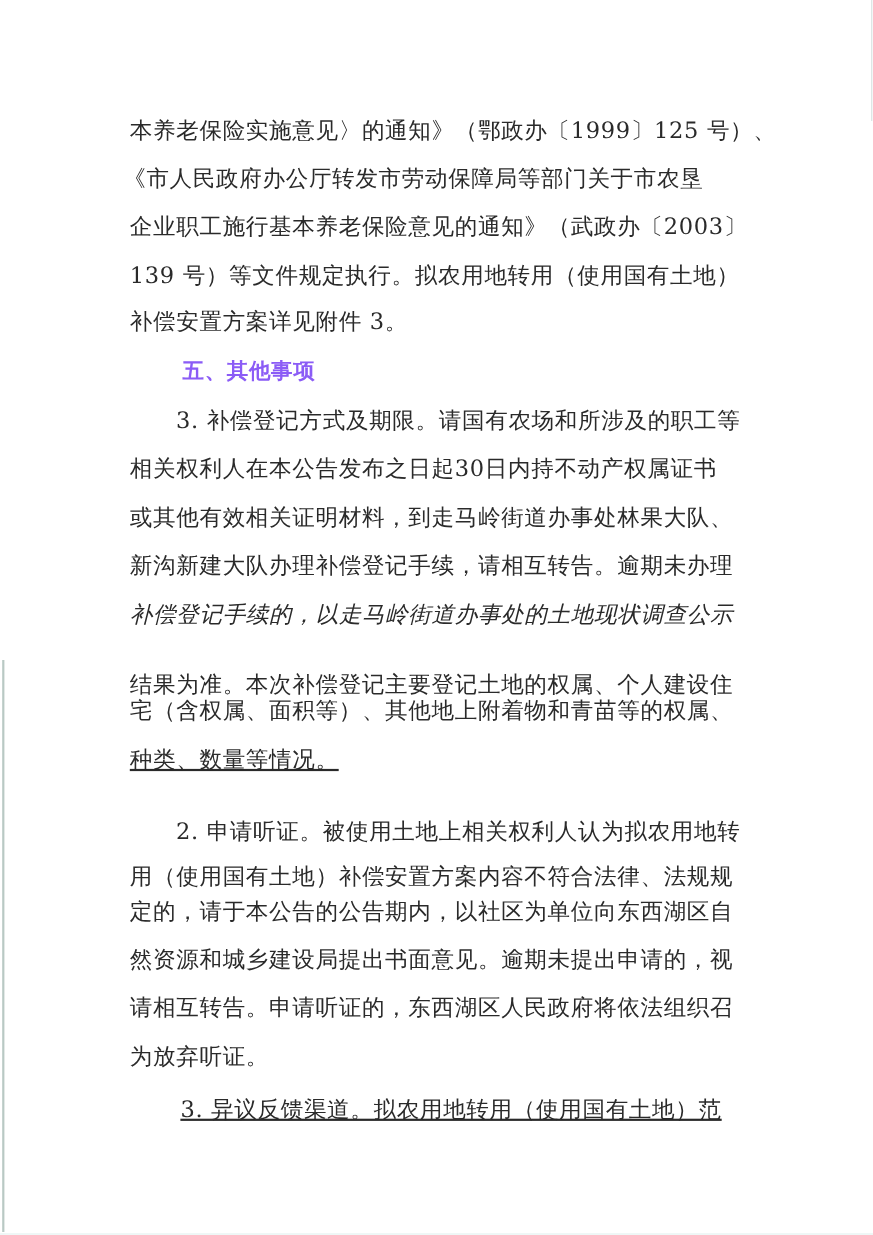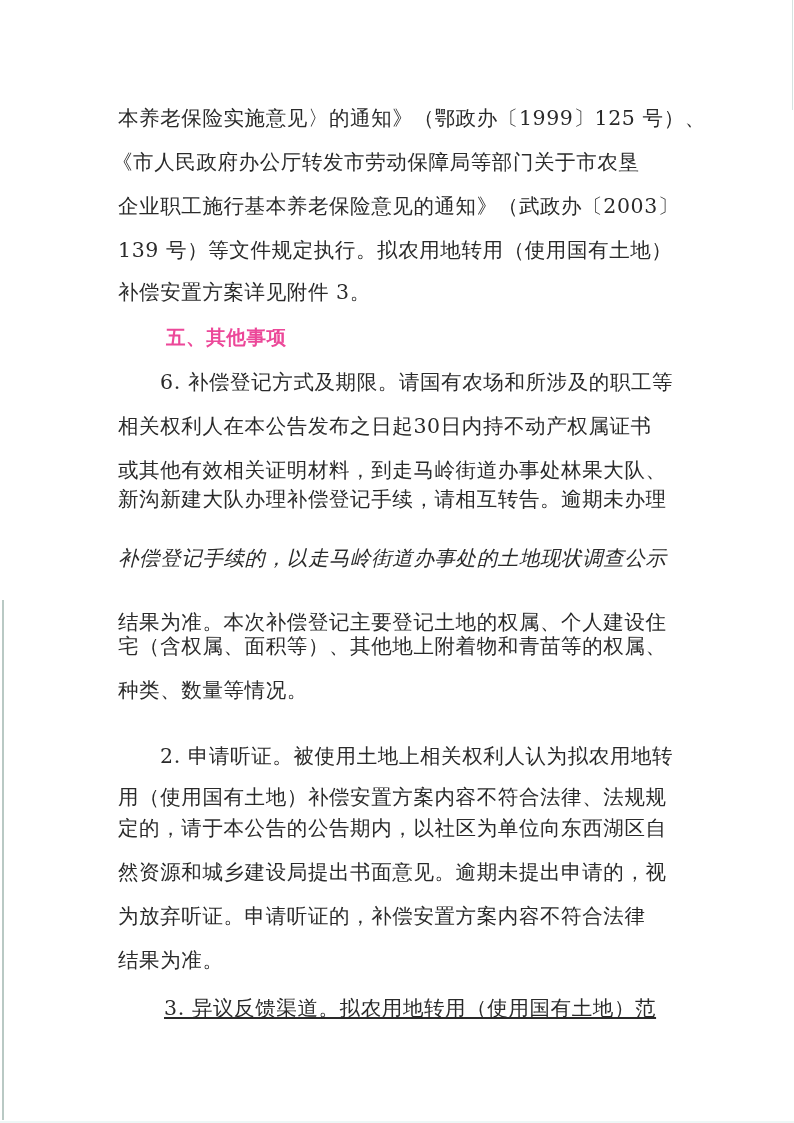--- a/index.html
+++ b/index.html
@@ -54,21 +54,21 @@
     line-height: 24px;
   }
   .line.indent {
     left: 42px;
   }
   .line.heading {
     left: 48px;
     font-family: "DejaVu Sans", "Liberation Sans", sans-serif;
     font-weight: bold;
     font-size: 19.5px;
-    color: #ec4899;
+    color: #8b5cf6;
   }
 </style>
 </head>
 <body>
 
 <div class="scan-edge-left"></div>
 <div class="scan-edge-right"></div>
 <div class="scan-edge-bottom"></div>
 
 <div class="page">
@@ -77,36 +77,36 @@
     <div class="line" style="top:106px;">本养老保险实施意见〉的通知》（鄂政办〔1999〕125 号）、</div>
     <div class="line" style="top:150px;left:-6px;">《市人民政府办公厅转发市劳动保障局等部门关于市农垦</div>
     <div class="line" style="top:194px;">企业职工施行基本养老保险意见的通知》（武政办〔2003〕</div>
     <div class="line" style="top:238px;">139 号）等文件规定执行。拟农用地转用（使用国有土地）</div>
     <div class="line" style="top:280px;">补偿安置方案详见附件 3。</div>
   </div>
 
   <div class="line heading" style="top:326px;">五、其他事项</div>
 
   <div>
-    <div class="line indent" style="top:370px;">6. 补偿登记方式及期限。请国有农场和所涉及的职工等</div>
+    <div class="line indent" style="top:370px;">3. 补偿登记方式及期限。请国有农场和所涉及的职工等</div>
     <div class="line" style="top:414px;">相关权利人在本公告发布之日起30日内持不动产权属证书</div>
     <div class="line" style="top:458px;">或其他有效相关证明材料，到走马岭街道办事处林果大队、</div>
-    <div class="line" style="top:487px;">新沟新建大队办理补偿登记手续，请相互转告。逾期未办理</div>
+    <div class="line" style="top:502px;">新沟新建大队办理补偿登记手续，请相互转告。逾期未办理</div>
     <div class="line" style="top:546px;font-style:italic;">补偿登记手续的，以走马岭街道办事处的土地现状调查公示</div>
     <div class="line" style="top:590px;margin-top:20px;">结果为准。本次补偿登记主要登记土地的权属、个人建设住</div>
     <div class="line" style="top:634px;">宅（含权属、面积等）、其他地上附着物和青苗等的权属、</div>
-    <div class="line" style="top:678px;">种类、数量等情况。</div>
+    <div class="line" style="top:678px;text-decoration:underline;">种类、数量等情况。</div>
   </div>
 
   <div>
     <div class="line indent" style="top:744px;">2. 申请听证。被使用土地上相关权利人认为拟农用地转</div>
     <div class="line" style="top:772px;margin-top:13px;">用（使用国有土地）补偿安置方案内容不符合法律、法规规</div>
     <div class="line" style="top:816px;">定的，请于本公告的公告期内，以社区为单位向东西湖区自</div>
     <div class="line" style="top:860px;">然资源和城乡建设局提出书面意见。逾期未提出申请的，视</div>
-    <div class="line" style="top:904px;">为放弃听证。申请听证的，补偿安置方案内容不符合法律</div>
-    <div class="line" style="top:948px;">结果为准。</div>
+    <div class="line" style="top:904px;">请相互转告。申请听证的，东西湖区人民政府将依法组织召</div>
+    <div class="line" style="top:948px;">为放弃听证。</div>
   </div>
 
   <div>
     <div class="line indent" style="top:996px;left:46px;text-decoration:underline;">3. 异议反馈渠道。拟农用地转用（使用国有土地）范</div>
   </div>
 
 </div>
 
 </body></html>

